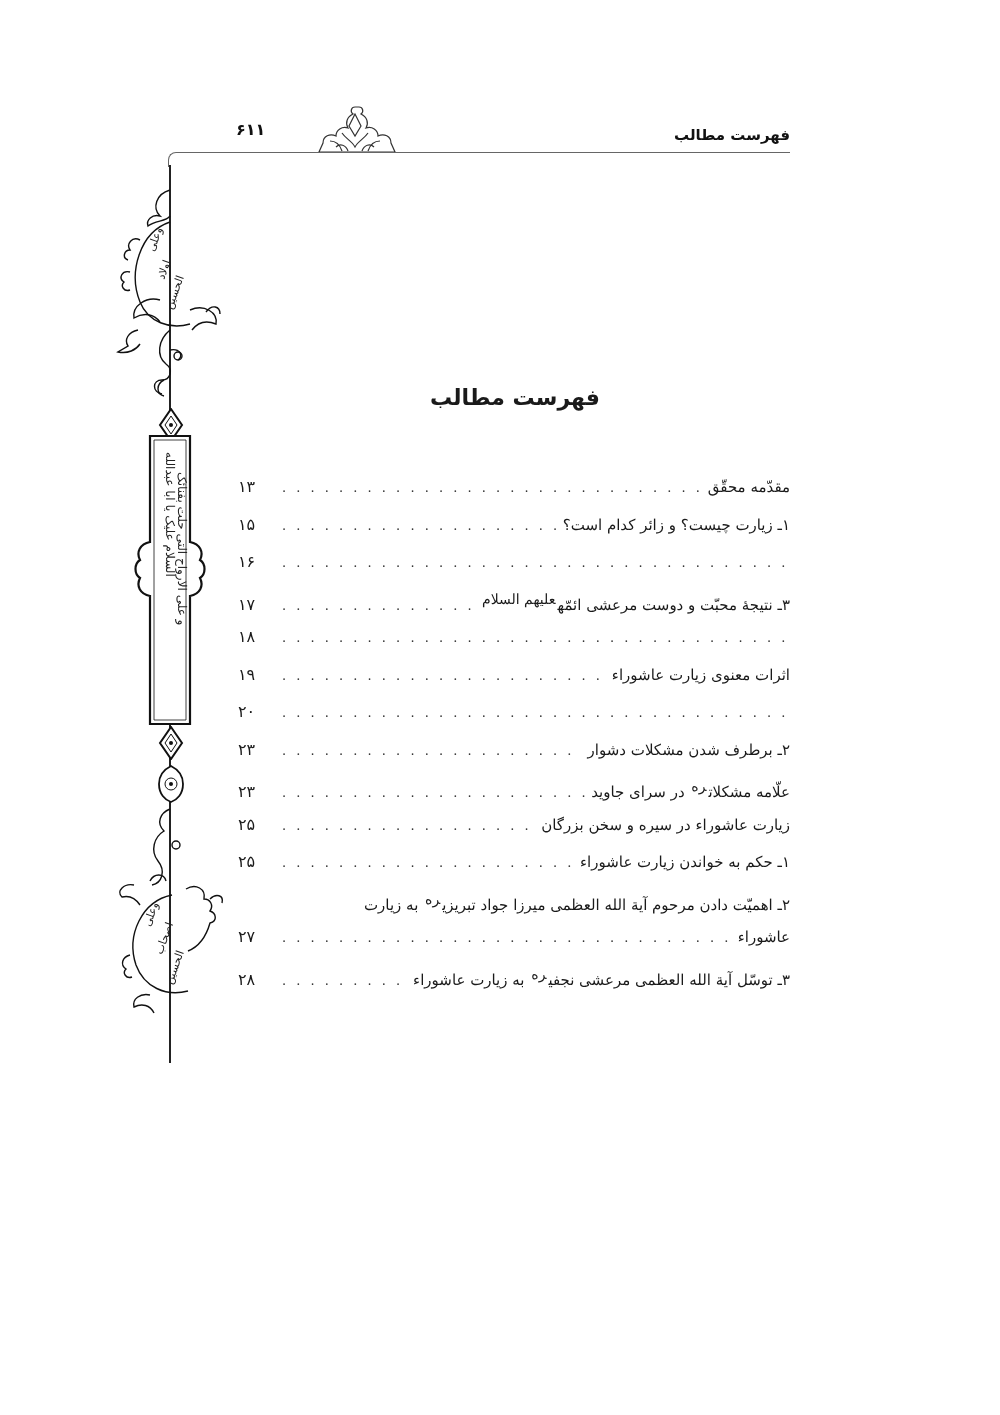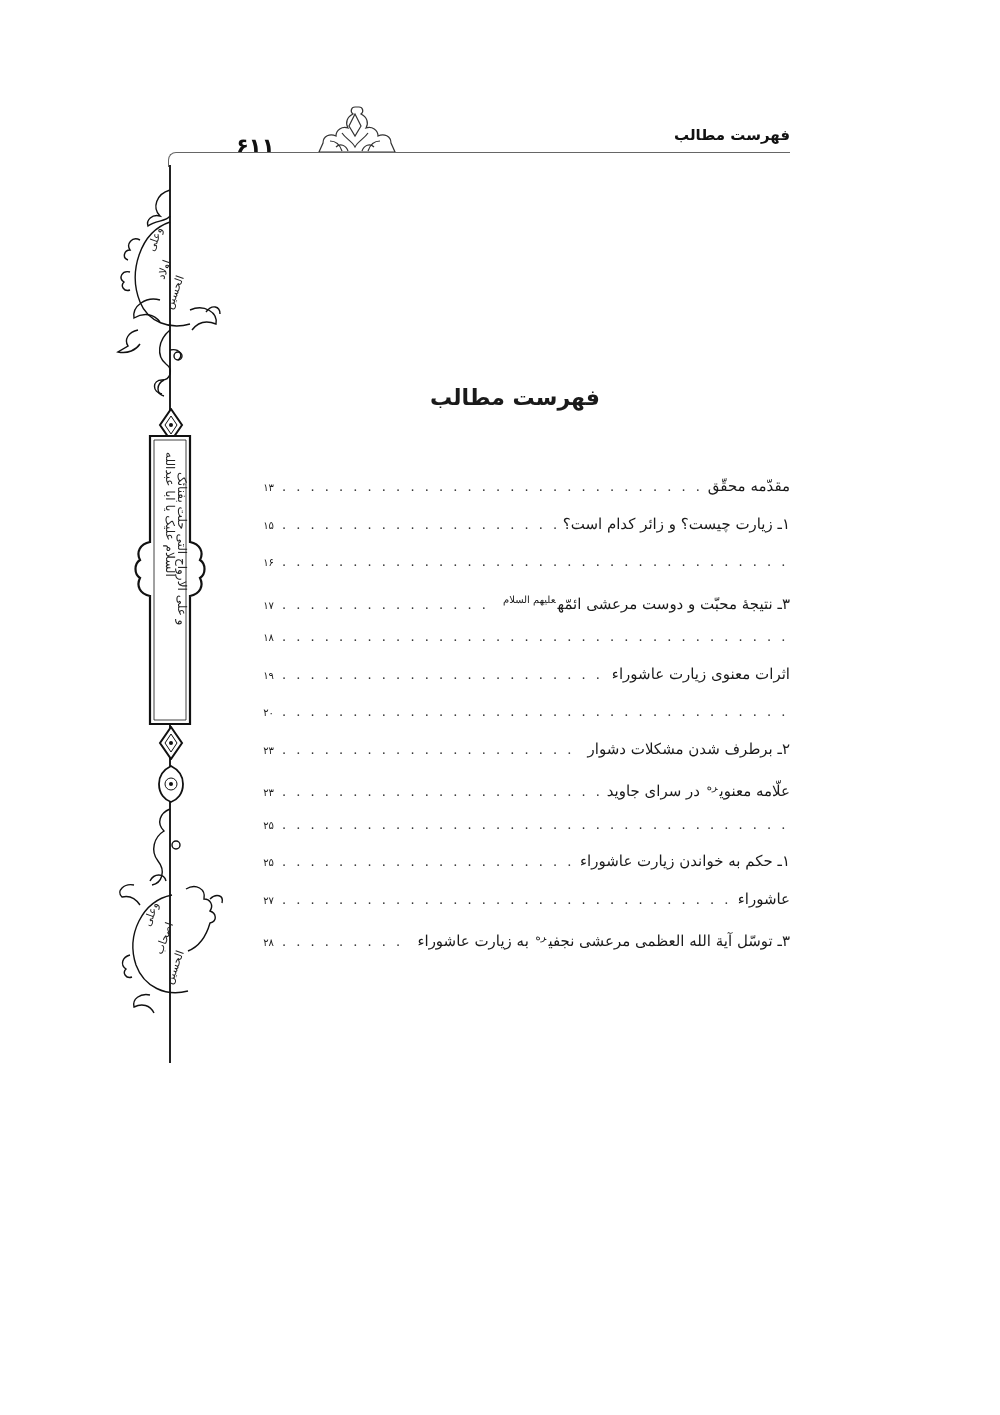--- a/index.html
+++ b/index.html
@@ -3,22 +3,22 @@
   <meta charset="utf-8">
   <style>
     html, body { margin: 0; padding: 0; background: #ffffff; }
     body { width: 1000px; height: 1415px; position: relative; overflow: hidden;
            font-family: "DejaVu Serif", serif; color: #1a1a1a; }
     .page { position: absolute; left: 0; top: 0; width: 1000px; height: 1415px; background: #fff; }
 
     
     .run-title { position: absolute; right: 210px; top: 126px; font-family: "DejaVu Sans", sans-serif;
                  font-weight: bold; font-size: 15px; direction: rtl; color: #111; }
-    .page-num { position: absolute; left: 236px; top: 134px; font-family: "DejaVu Sans", sans-serif;
-                font-size: 21px; font-weight: bold; color: #111; direction: rtl; letter-spacing: 1px; }
+    .page-num { position: absolute; left: 236px; top: 120px; font-family: "DejaVu Sans", sans-serif;
+                font-size: 16px; font-weight: bold; color: #111; direction: rtl; letter-spacing: 1px; }
     .header-rule { position: absolute; left: 176px; top: 152px; width: 614px; height: 0;
                    border-top: 1.5px solid #666; }
     .header-corner { position: absolute; left: 168px; top: 152px; width: 10px; height: 14px;
                      border-top: 1.5px solid #666; border-left: 1.5px solid #666; border-top-left-radius: 8px; }
     .header-ornament { position: absolute; left: 312px; top: 103px; width: 86px; height: 50px; }
 
     
     .margin-line { position: absolute; left: 169px; top: 165px; width: 1.5px; height: 898px; background: #222; }
     .ornament { position: absolute; }
 
@@ -26,24 +26,24 @@
     .toc-title { position: absolute; left: 0; width: 1000px; top: 385px; text-align: center;
                  font-family: "DejaVu Sans", sans-serif; font-weight: bold; font-size: 22px;
                  direction: rtl; padding-left: 30px; box-sizing: border-box; }
     .toc { position: absolute; left: 238px; top: 468px; width: 552px; direction: rtl; }
     .toc-row { display: flex; flex-direction: row; align-items: baseline; height: 37.5px;
                font-size: 15px; line-height: 37.5px; white-space: nowrap; }
     .toc-row .label { flex: 0 0 auto; padding-left: 6px; }
     .toc-row .dots { flex: 1 1 auto; overflow: hidden; color: #333; letter-spacing: 3px;
                      direction: ltr; text-align: right; font-size: 13px; }
     .toc-row .dots::before { content: ". . . . . . . . . . . . . . . . . . . . . . . . . . . . . . . . . . . . . . . . . . . . . . . . . . . . . . . . . . . . . . . . . . . . . . . . . . . . . . . . . . . . . . . . . . . . . . . . . . . . . . . . . . . . . . . . . . . . . . . . . . . . . . ."; }
-    .toc-row .num { flex: 0 0 36px; text-align: right; padding-right: 8px; font-family: "DejaVu Sans", sans-serif; font-size: 10px; }
+    .toc-row .num { flex: 0 0 36px; text-align: left; padding-right: 8px; font-family: "DejaVu Sans", sans-serif; font-size: 16px; }
     .toc-row.wrap-first { justify-content: space-between; }
     .toc-row.wrap-first .label { text-align: justify; width: 100%; }
-    .honor { font-size: 10px; vertical-align: super; padding: 0 2px; }
+    .honor { font-size: 14px; vertical-align: super; padding: 0 2px; }
   </style>
 </head>
 <body>
 
 <div class="page">
 
   <div class="run-title">فهرست مطالب</div>
   <div class="page-num">۶۱۱</div>
   <svg class="header-ornament" viewBox="0 0 86 50">
     <g fill="none" stroke="#333" stroke-width="1.2">
@@ -171,38 +171,45 @@
     </div>
 
     <div class="toc-row">
       <span class="label">۲ـ برطرف شدن مشکلات دشوار</span>
       <span class="dots"></span>
       <span class="num">۲۳</span>
     </div>
 
     <div class="toc-row">
       <span class="label">
-        <span>علّامه معنوی</span><span class="honor">ره</span>
+        <span>علّامه مشکلات</span><span class="honor">ره</span>
         <span>در سرای جاوید</span>
       </span>
       <span class="dots"></span>
       <span class="num">۲۳</span>
     </div>
 
     <div class="toc-row">
+      <span class="label">زیارت عاشوراء در سیره و سخن بزرگان</span>
       <span class="dots"></span>
       <span class="num">۲۵</span>
     </div>
 
     <div class="toc-row">
       <span class="label">۱ـ حکم به خواندن زیارت عاشوراء</span>
       <span class="dots"></span>
       <span class="num">۲۵</span>
     </div>
 
+    <div class="toc-row wrap-first">
+      <span class="label">
+        <span>۲ـ اهمیّت دادن مرحوم آیة الله العظمی میرزا جواد تبریزی</span><span class="honor">ره</span>
+        <span>به زیارت</span>
+      </span>
+    </div>
     <div class="toc-row">
       <span class="label">عاشوراء</span>
       <span class="dots"></span>
       <span class="num">۲۷</span>
     </div>
 
     <div class="toc-row">
       <span class="label">
         <span>۳ـ توسّل آیة الله العظمی مرعشی نجفی</span><span class="honor">ره</span>
         <span>به زیارت عاشوراء</span>

